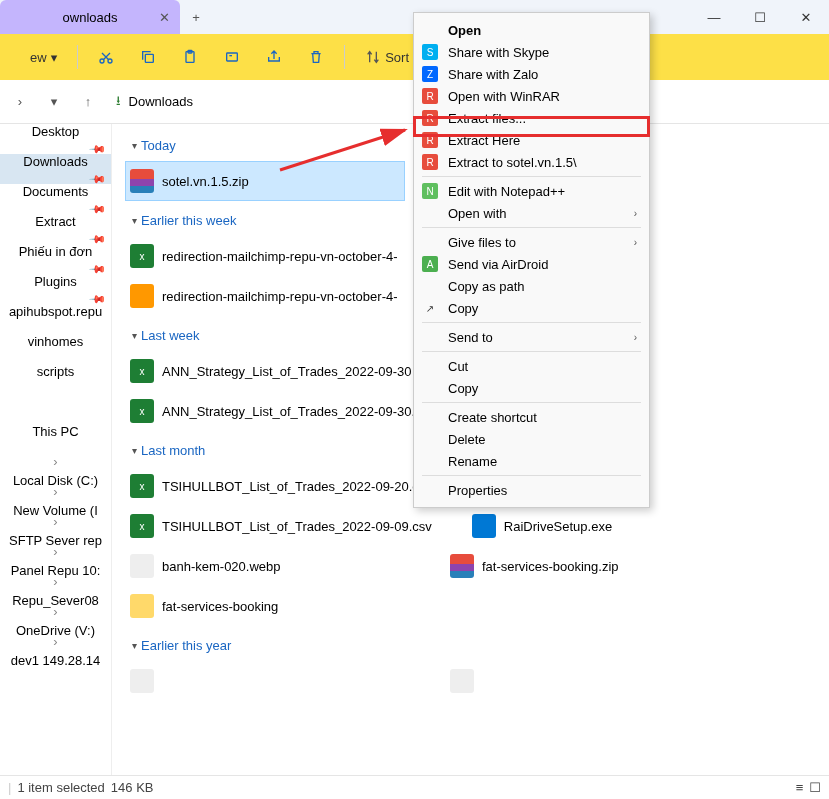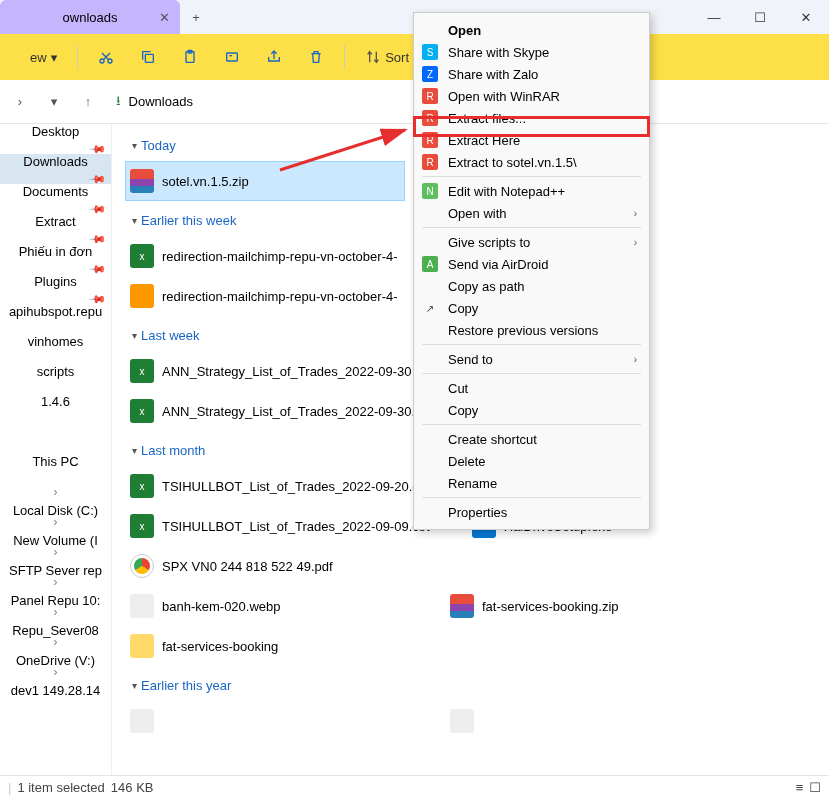--- a/index.html
+++ b/index.html
@@ -177,23 +177,20 @@
       <div class="sideitem">
         <span>apihubspot.repu</span>
       </div>
       <div class="sideitem">
         <span>vinhomes</span>
       </div>
       <div class="sideitem">
         <span>scripts</span>
       </div>
       <div class="sideitem">
-        <span>1.4.6</span>
-      </div>
-      <div class="sideitem">
         <span></span>
       </div>
       <div class="sideitem">
         <span>This PC</span>
       </div>
       <div class="sideitem">
         <span style="color: rgb(136, 136, 136);">›</span>
         <span>Local Disk (C:)</span>
       </div>
       <div class="sideitem">
@@ -298,24 +295,20 @@
           <div class="file">
             <div class="icon xls"></div>
             <span>TSIHULLBOT_List_of_Trades_2022-09-09.csv</span>
           </div>
           <div class="file">
             <div class="icon exe"></div>
             <span>RaiDriveSetup.exe</span>
           </div>
         </div>
         <div class="filerow">
-          <div class="file">
-            <div class="icon chrome"></div>
-            <span>SPX VN0 244 818 522 49.pdf</span>
-          </div>
         </div>
         <div class="filerow">
           <div class="file">
             <div class="icon img"></div>
             <span>banh-kem-020.webp</span>
           </div>
           <div class="file">
             <div class="icon rar"></div>
             <span>fat-services-booking.zip</span>
           </div>
@@ -378,36 +371,33 @@
     <div class="cmitem">
       <span class="cmicon" style="background: rgb(95, 191, 95); color: rgb(255, 255, 255);">N</span>
       <span>Edit with Notepad++</span>
     </div>
     <div class="cmitem">
       <span>Open with</span>
       <span class="arrow">›</span>
     </div>
     <div class="cmsep"></div>
     <div class="cmitem">
-      <span>Give scripts to</span>
+      <span>Give files to</span>
       <span class="arrow">›</span>
     </div>
     <div class="cmitem">
       <span class="cmicon" style="background: rgb(76, 175, 80); color: rgb(255, 255, 255);">A</span>
       <span>Send via AirDroid</span>
     </div>
     <div class="cmitem">
       <span>Copy as path</span>
     </div>
     <div class="cmitem">
       <span class="cmicon" style="background: transparent; color: rgb(51, 51, 51);">↗</span>
       <span>Copy</span>
-    </div>
-    <div class="cmitem">
-      <span>Restore previous versions</span>
     </div>
     <div class="cmsep"></div>
     <div class="cmitem">
       <span>Send to</span>
       <span class="arrow">›</span>
     </div>
     <div class="cmsep"></div>
     <div class="cmitem">
       <span>Cut</span>
     </div>

